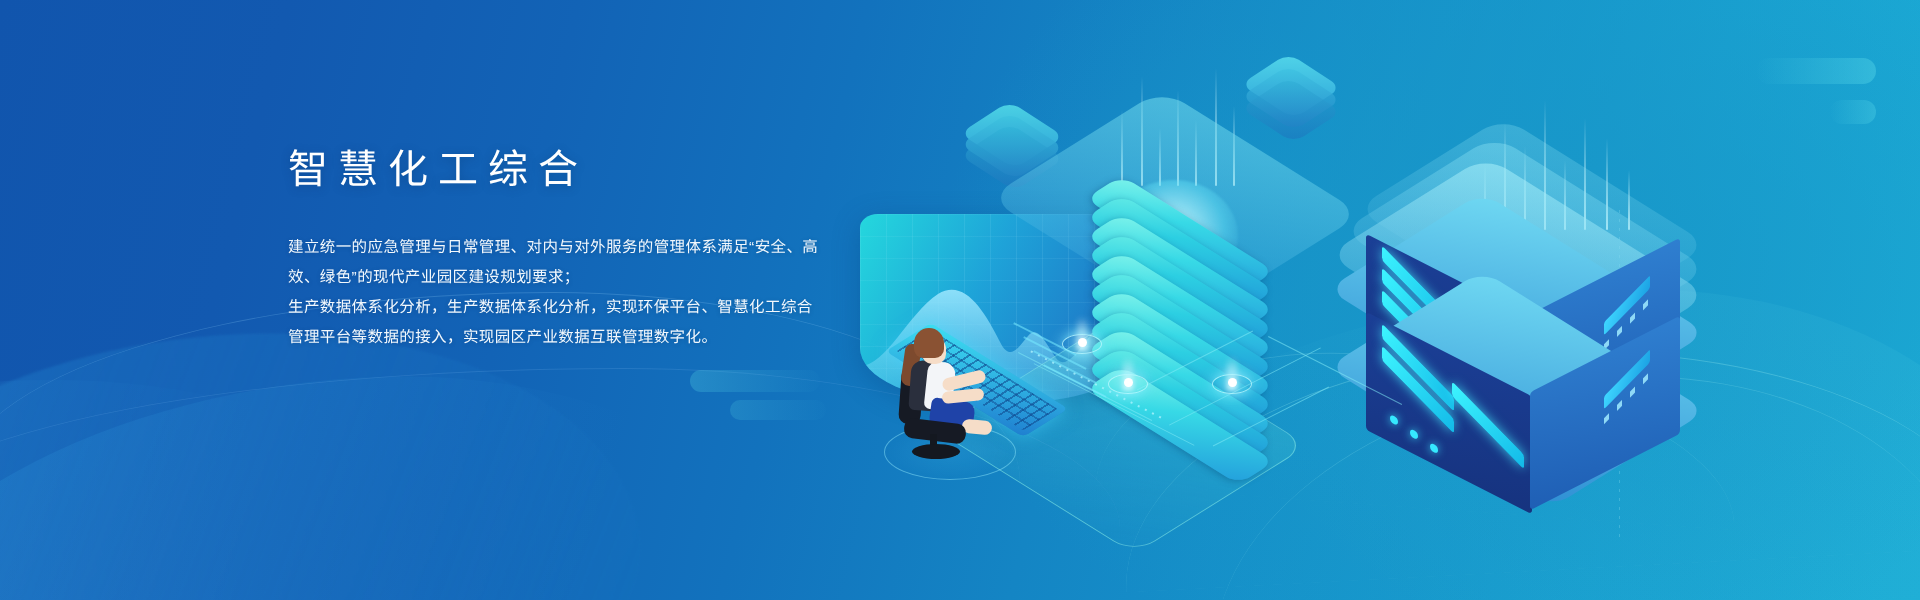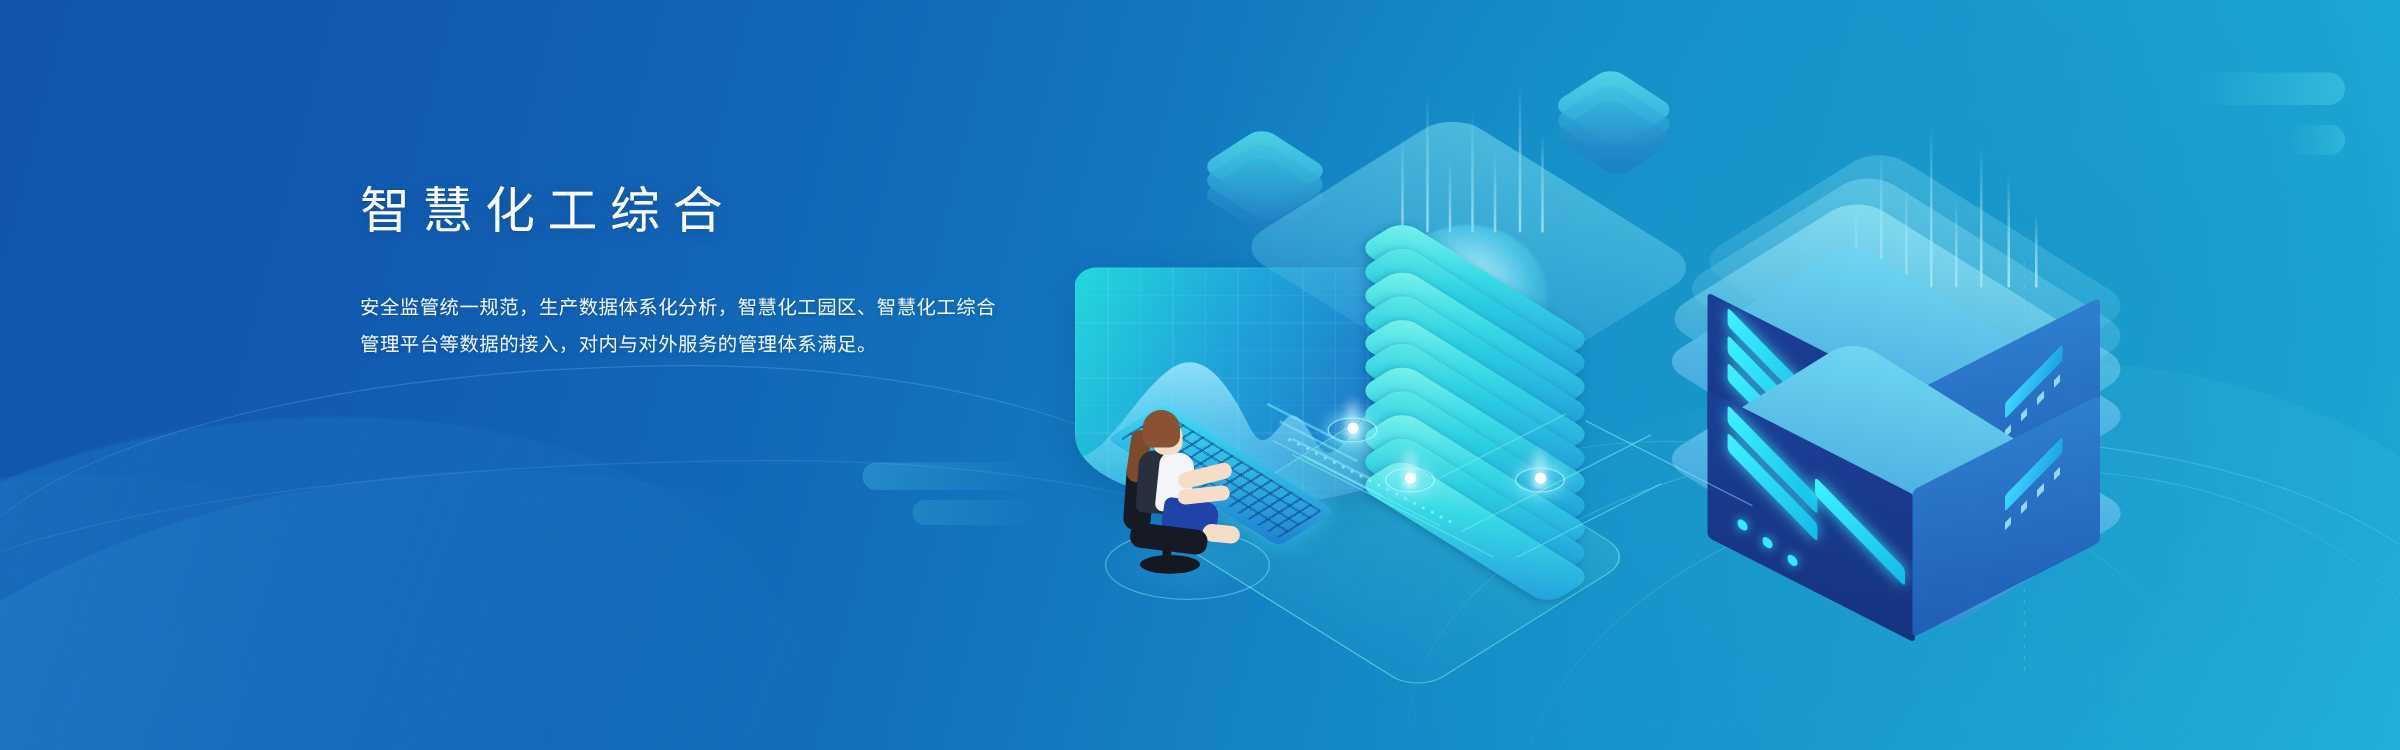--- a/index.html
+++ b/index.html
@@ -404,22 +404,24 @@
   <div class="deco dot-col"></div>
 
   <div class="deco pill-tr-1"></div>
   <div class="deco pill-tr-2"></div>
   <div class="deco pill-ml-1"></div>
   <div class="deco pill-ml-2"></div>
 
   <div class="text-block">
     <h1 class="headline">智慧化工综合</h1>
     <div class="desc">
-      <p>安全监管统一规范，生产数据体系化分析，智慧化工园区、智慧化工综合</p>
-      <p>管理平台等数据的接入，对内与对外服务的管理体系满足。</p>
+      <p>建立统一的应急管理与日常管理、对内与对外服务的管理体系满足“安全、高</p>
+      <p>效、绿色”的现代产业园区建设规划要求；</p>
+      <p>生产数据体系化分析，生产数据体系化分析，实现环保平台、智慧化工综合</p>
+      <p>管理平台等数据的接入，实现园区产业数据互联管理数字化。</p>
     </div>
   </div>
 
   <div class="illus">
 
     <div class="iso-stack cloud-a">
       <div class="iso-dia d1"></div>
         <div class="iso-dia d2"></div>
         <div class="iso-dia d3"></div>
     </div>

